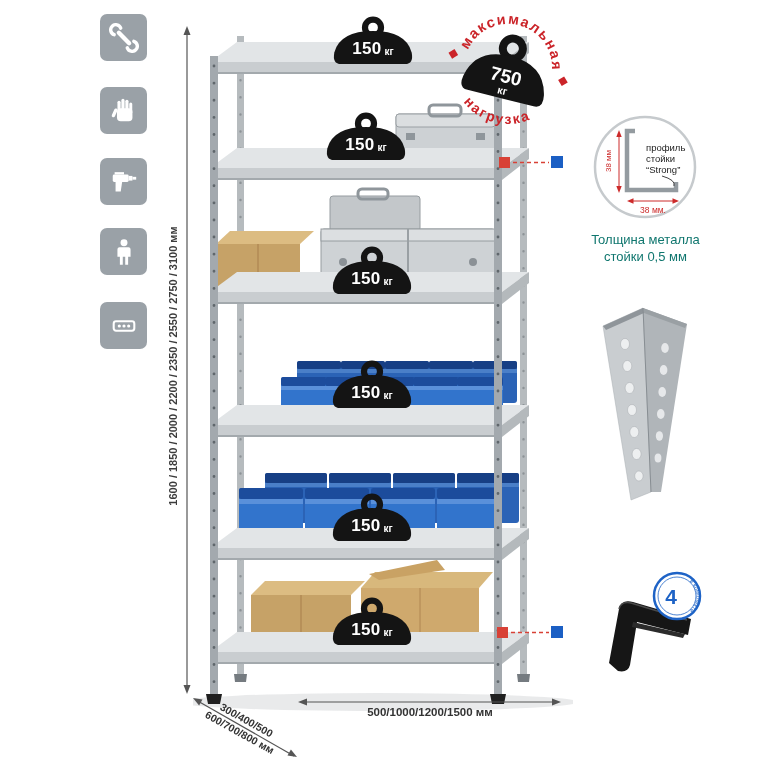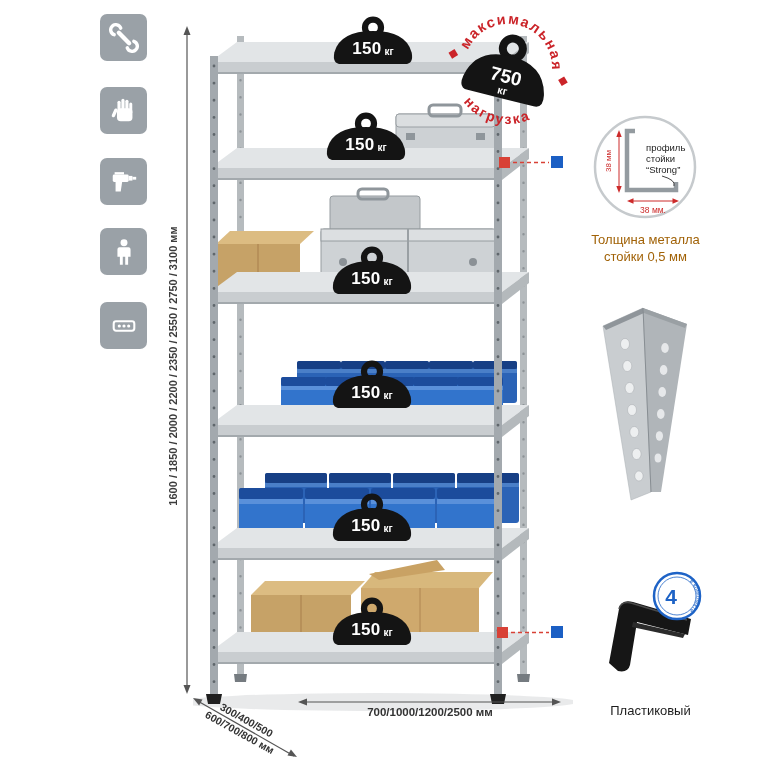--- a/index.html
+++ b/index.html
@@ -36,21 +36,21 @@
   .dim-height{position:absolute;left:-62px;top:360px;width:470px;text-align:center;
               transform:rotate(-90deg);font-size:11px;font-weight:bold;color:#3c3c3c}
   .dim-width{position:absolute;left:330px;top:706px;width:200px;text-align:center;
              font-size:11.5px;font-weight:bold;color:#333}
   .dim-depth{position:absolute;left:178px;top:713px;width:130px;text-align:center;
              transform:rotate(29deg);font-size:10.5px;font-weight:bold;color:#333;line-height:1.3}
 
   
   .profile-svg{position:absolute;left:588px;top:110px;width:114px;height:114px}
   .profile-caption{position:absolute;left:573px;top:231px;width:145px;text-align:center;
-                   font-size:13px;line-height:1.32;color:#a16207}
+                   font-size:13px;line-height:1.32;color:#0f766e}
   .post-svg{position:absolute;left:585px;top:296px;width:120px;height:228px}
   .foot-svg{position:absolute;left:593px;top:577px;width:112px;height:100px}
   .badge4-svg{position:absolute;left:651px;top:570px;width:52px;height:52px}
   .foot-caption{position:absolute;left:578px;top:702px;width:145px;text-align:center;
                 font-size:13px;line-height:1.32;color:#1d1d1d}
 
   .overlay{position:absolute;left:0;top:0;width:765px;height:765px;pointer-events:none}
   text{font-family:"Liberation Sans",sans-serif}
 </style>
 </head>
@@ -388,21 +388,20 @@
 <svg class="badge4-svg" viewBox="0 0 52 52">
   <defs>
       <path id="arc4" d="M 30.9 7.6 A 19 19 0 0 1 30.9 44.4"></path>
     </defs>
   <circle cx="26" cy="26" r="23" fill="#fff" stroke="#1e63c6" stroke-width="2.5"></circle>
   <circle cx="26" cy="26" r="19" fill="none" stroke="#1e63c6" stroke-width="0.8"></circle>
   <text x="20" y="34" text-anchor="middle" font-size="21" font-weight="bold" fill="#1e63c6">4</text>
   <text font-size="5.8" fill="#1e63c6"><textPath href="#arc4" startOffset="50%" text-anchor="middle">в комплекте</textPath></text>
 </svg>
 <div class="foot-caption">
-  <div>Пластиковый</div>
 </div>
 
 <svg class="overlay" viewBox="0 0 765 765">
   <g>
     <line x1="187" y1="32" x2="187" y2="688" stroke="#555" stroke-width="1.2"></line>
     <polygon points="187,26 183.5,35 190.5,35" fill="#555"></polygon>
     <polygon points="187,694 183.5,685 190.5,685" fill="#555"></polygon>
   </g>
   <g>
     <line x1="304" y1="702" x2="555" y2="702" stroke="#555" stroke-width="1.2"></line>
@@ -420,17 +419,17 @@
     <rect x="551" y="156" width="12" height="12" fill="#1b5fc4"></rect>
   </g>
   <g>
     <line x1="511" y1="632.5" x2="549" y2="632.5" stroke="#d84136" stroke-width="1.6" stroke-dasharray="4 3"></line>
     <rect x="497" y="627" width="11" height="11" fill="#d84136"></rect>
     <rect x="551" y="626" width="12" height="12" fill="#1b5fc4"></rect>
   </g>
 </svg>
 
 <div class="dim-height">1600 / 1850 / 2000 / 2200 / 2350 / 2550 / 2750 / 3100 мм</div>
-<div class="dim-width">700/1000/1200/2500 мм</div>
+<div class="dim-width">500/1000/1200/1500 мм</div>
 <div class="dim-depth">
   <div>300/400/500</div>
   <div>600/700/800 мм</div>
 </div>
 
 </body></html>

